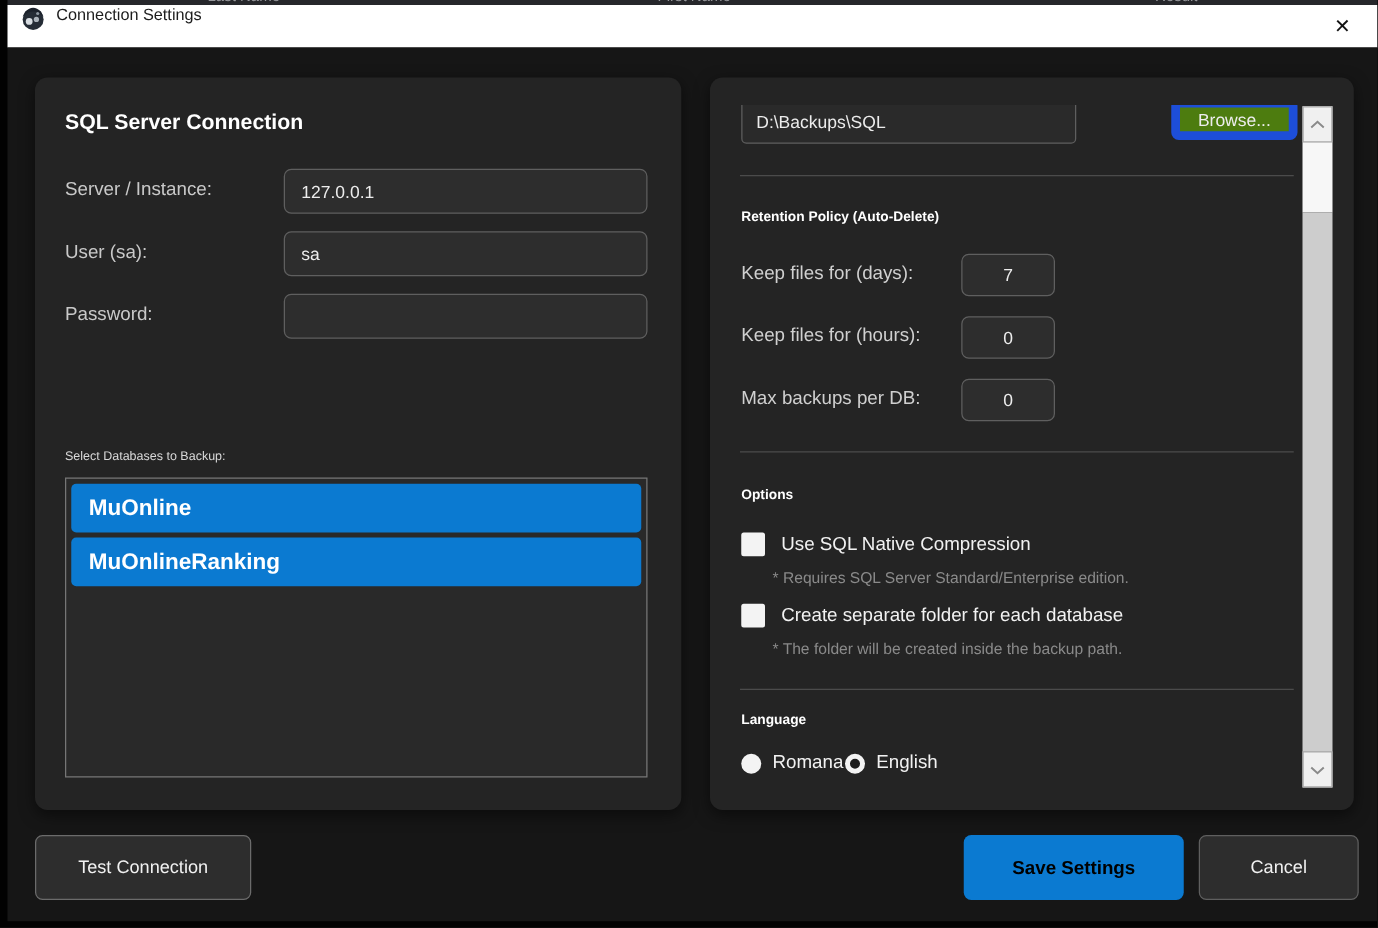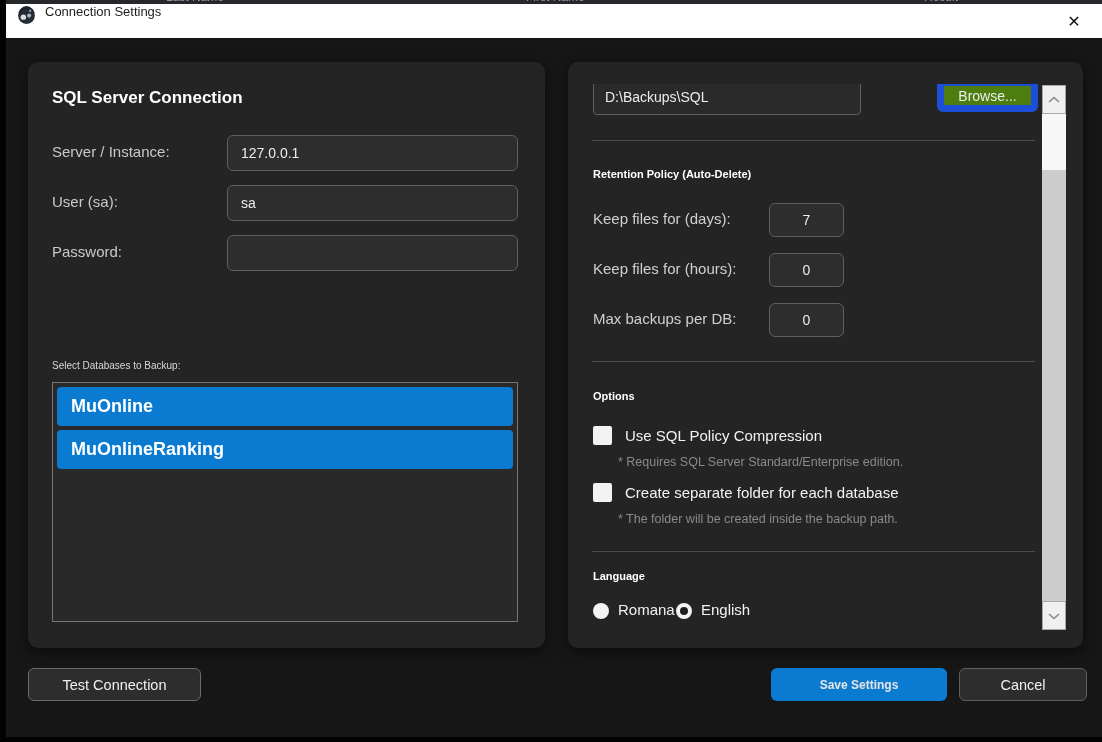--- a/index.html
+++ b/index.html
@@ -78,25 +78,25 @@
 
   
   .sbar { position:absolute; left:474px; top:23px; width:24px; height:545px; }
   .sbtn { height:29px; width:24px; background:#f0f0f0; border:1px solid #a9a9a9;
           display:flex; align-items:center; justify-content:center; cursor:pointer; }
   .sbtn-down { position:absolute; bottom:0; left:0; }
   .strack { height:56px; background:#f7f7f7; }
   .sthumb { height:431px; background:#cdcdcd; cursor:grab; }
 
   
-  .footer-btn { position:absolute; top:630px; height:33px; border-radius:6px; font-family:inherit;
+  .footer-btn { position:absolute; top:630px; height:52px; border-radius:6px; font-family:inherit;
                 font-size:14.5px; cursor:pointer; }
   .test-btn   { left:22px;  width:173px; background:#2d2d2d; border:1px solid #6b6b6b; color:#f1f1f1; }
-  .save-btn   { left:765px; width:176px; background:#0b7ad1; border:none; color:#e5e5e5;
-                font-weight:bold; font-size:12px; }
+  .save-btn   { left:765px; width:176px; background:#0b7ad1; border:none; color:#000000;
+                font-weight:bold; font-size:15px; }
   .cancel-btn { left:953px; width:128px; background:#2d2d2d; border:1px solid #5f5f5f; color:#f1f1f1; }
 </style>
 </head>
 <body>
 
 <div class="bg-strip">
   <span class="bgcol-1">Last Name</span>
   <span class="bgcol-2">First Name</span>
   <span class="bgcol-3">Result</span>
 </div>
@@ -152,21 +152,21 @@
       <input class="num-input ni-1" value="0" style="">
 
       <span class="ret-label rl-2">Max backups per DB:</span>
       <input class="num-input ni-2" value="0" style="">
 
       <div class="sep sep-2"></div>
 
       <div class="rp-heading rh-opt">Options</div>
 
       <div class="cb cb-0"></div>
-      <span class="cb-label cbl-0">Use SQL Policy Compression</span>
+      <span class="cb-label cbl-0">Use SQL Native Compression</span>
       <span class="note note-0">* Requires SQL Server Standard/Enterprise edition.</span>
 
       <div class="cb cb-1"></div>
       <span class="cb-label cbl-1">Create separate folder for each database</span>
       <span class="note note-1">* The folder will be created inside the backup path.</span>
 
       <div class="sep sep-3"></div>
 
       <div class="rp-heading rh-lang">Language</div>
 

